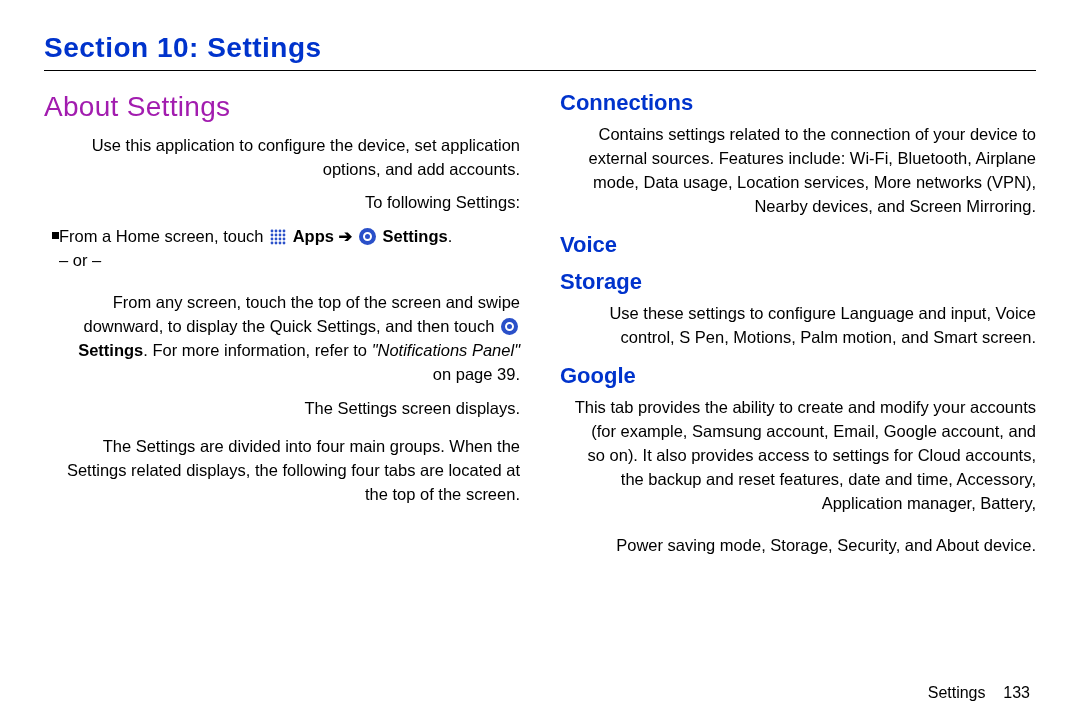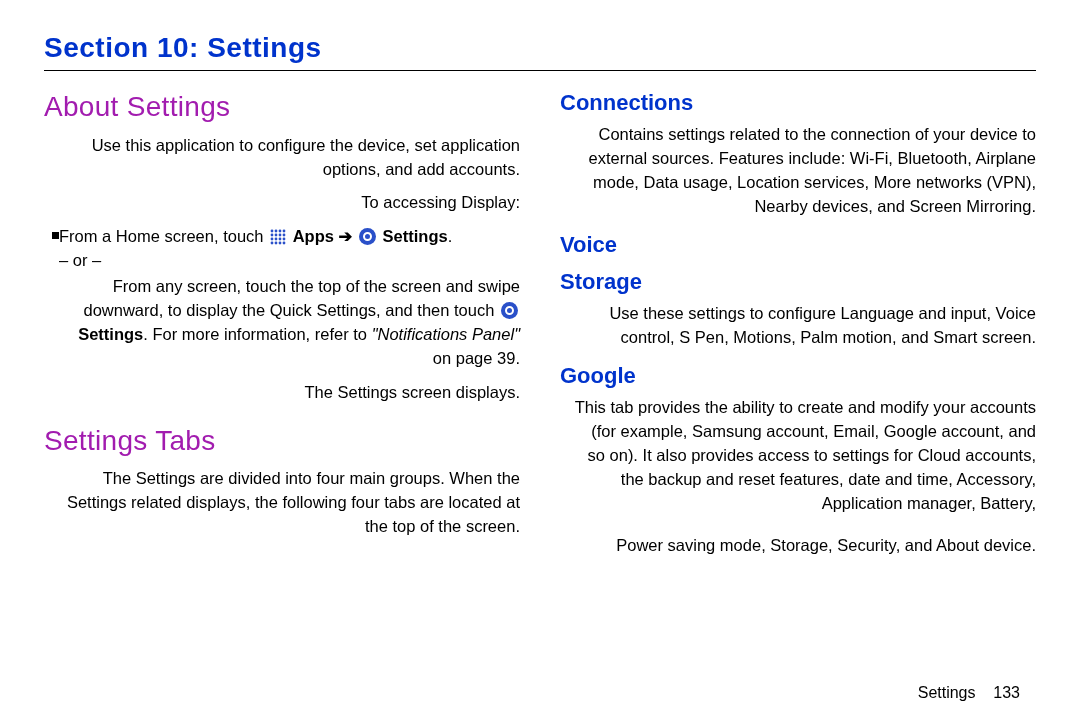--- a/index.html
+++ b/index.html
@@ -90,37 +90,37 @@
     inset: 4px;
     border: 2px solid #fff;
     border-radius: 50%;
   }
   .bold { font-weight: 700; }
   .arrow { font-weight: 700; }
   .italic { font-style: italic; }
   .footer {
     position: absolute;
     bottom: 18px;
-    right: 60px;
+    right: 50px;
     font-size: 16px;
   }
 </style>
 </head>
 <body>
 <div class="page">
 
 <div class="section-title">Section 10: Settings</div>
 <hr class="hr">
 
 <div class="cols">
 
   <div class="col">
     <div class="h2">About Settings</div>
     <p>Use this application to configure the device, set application options, and add accounts.</p>
-    <p>To accessing Display:</p>
+    <p>To following Settings:</p>
 
     <div class="bullet-row">
       <div class="bullet-square"></div>
       <div class="bullet-body">
         <div>
           <span>From a Home screen, touch</span>
           <span class="apps-icon">
             <svg viewBox="0 0 16 16">
                   <g fill="#2a50c9">
               <circle cx="2" cy="2" r="1.4"></circle>
@@ -141,31 +141,30 @@
                     <circle cx="14" cy="14" r="1.4"></circle>
             </g>
                 </svg>
           </span>
           <span class="bold">Apps</span>
           <span class="arrow"> ➔ </span>
           <span class="gear-icon"></span>
           <span class="bold">Settings</span><span>.</span>
         </div>
         <div>– or –</div>
-        <p style="margin-top:2px">
+        <p style="margin-top:18px">
           <span>From any screen, touch the top of the screen and swipe downward, to display the Quick Settings, and then touch</span>
           <span class="gear-icon"></span>
           <span class="bold">Settings</span><span>. For more information, refer to</span>
           <span class="italic">"Notifications Panel"</span><span> on page 39.</span>
         </p>
         <p>The Settings screen displays.</p>
       </div>
     </div>
 
-    <div class="h2">Settings Tabs</div>
     <p>The Settings are divided into four main groups. When the Settings related displays, the following four tabs are located at the top of the screen.</p>
   </div>
 
   <div class="col">
     <div class="h3">Connections</div>
     <p class="indent">Contains settings related to the connection of your device to external sources. Features include: Wi-Fi, Bluetooth, Airplane mode, Data usage, Location services, More networks (VPN), Nearby devices, and Screen Mirroring.</p>
 
     <div class="h3">Voice</div>
 
     <div class="h3">Storage</div>

